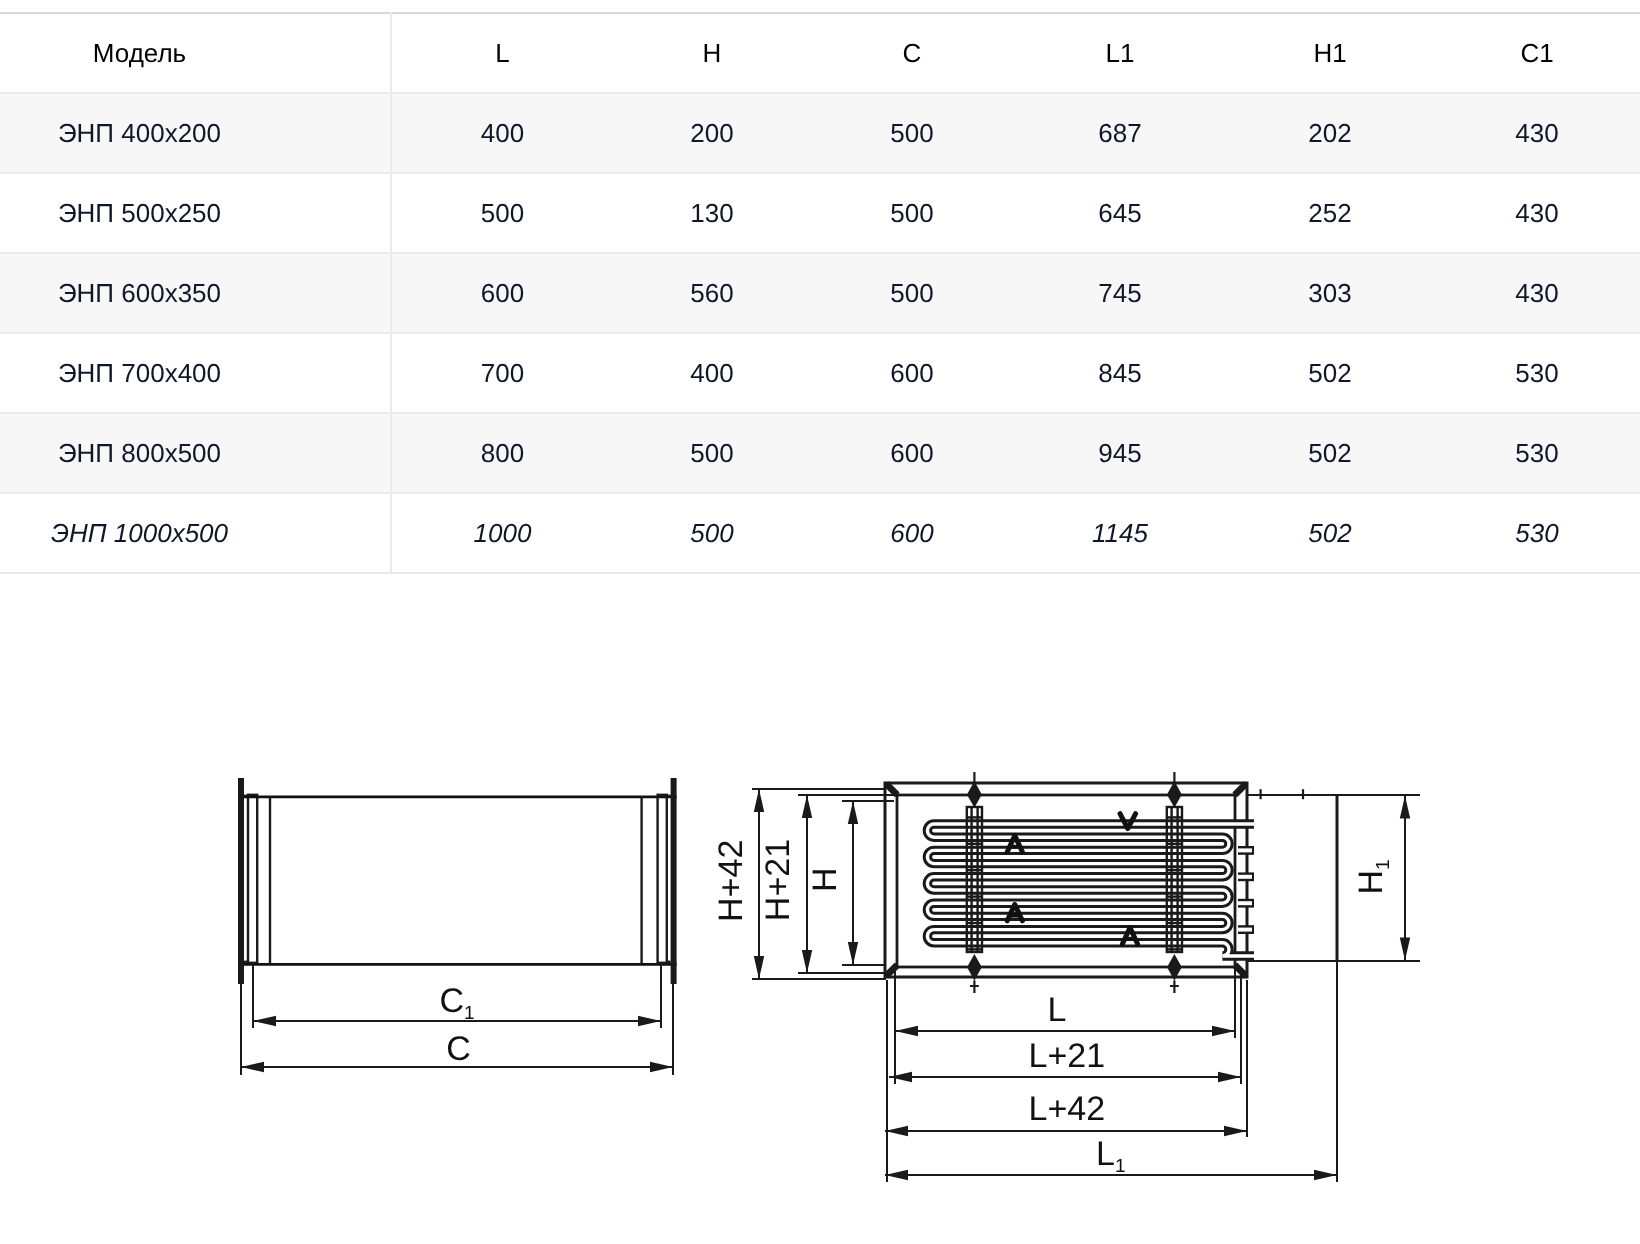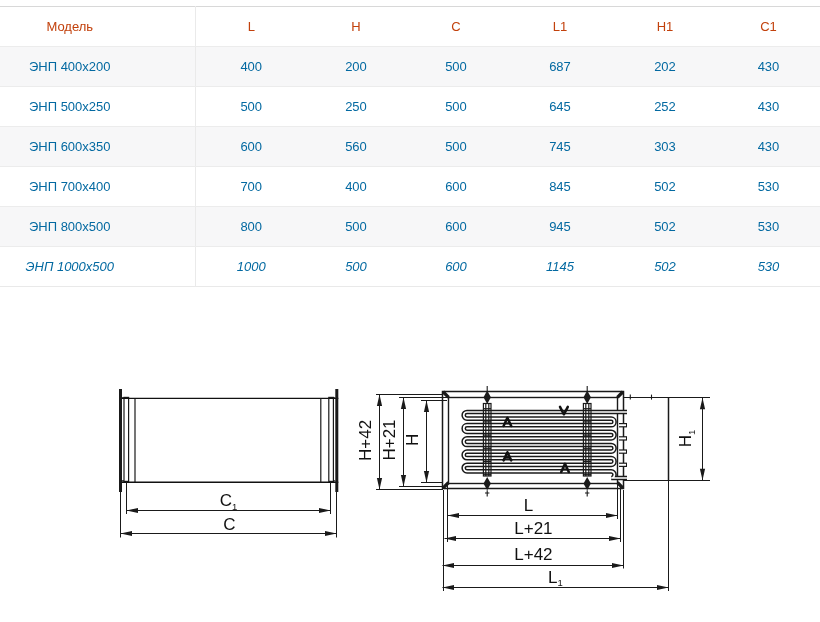--- a/index.html
+++ b/index.html
@@ -2,22 +2,22 @@
 <html><head>
 <meta charset="utf-8">
 <style>
   html,body{margin:0;padding:0;background:#fff;}
   .page{position:relative;width:820px;height:622px;background:#fff;overflow:hidden;
         font-family:"Liberation Sans",sans-serif;}
   table.spec{border-collapse:collapse;width:820px;margin-top:6px;table-layout:fixed;
              border-top:1px solid #d8d8d8;border-bottom:1px solid #e9e9e9;}
   table.spec td,table.spec th{font-weight:normal;font-size:13px;text-align:center;
              padding:0;height:39px;border-bottom:1px solid #ececec;}
-  table.spec th{color:#c2410c;margin-top:24px;}
-  table.spec td{color:#0369a1;}
+  table.spec th{color:#000000;margin-top:24px;}
+  table.spec td{color:#0f172a;}
   table.spec .c1{border-right:1px solid #eaeaea;padding-right:55px;}
   table.spec tr.g{background:#f7f7f8;}
   table.spec tbody tr:last-child td{border-bottom:none;font-style:italic;}
   svg.draw{position:absolute;left:0;top:0;}
 </style>
 </head>
 <body>
 <div class="page">
 
 <table class="spec">
@@ -50,21 +50,21 @@
           <td>200</td>
           <td>500</td>
           <td>687</td>
           <td>202</td>
           <td>430</td>
         </tr>
 
  <tr>
           <td class="c1">ЭНП 500х250</td>
           <td>500</td>
-          <td>250</td>
+          <td>130</td>
           <td>500</td>
           <td>645</td>
           <td>252</td>
           <td>430</td>
         </tr>
 
 
 
  <tr class="g">
           <td class="c1">ЭНП 600х350</td>

